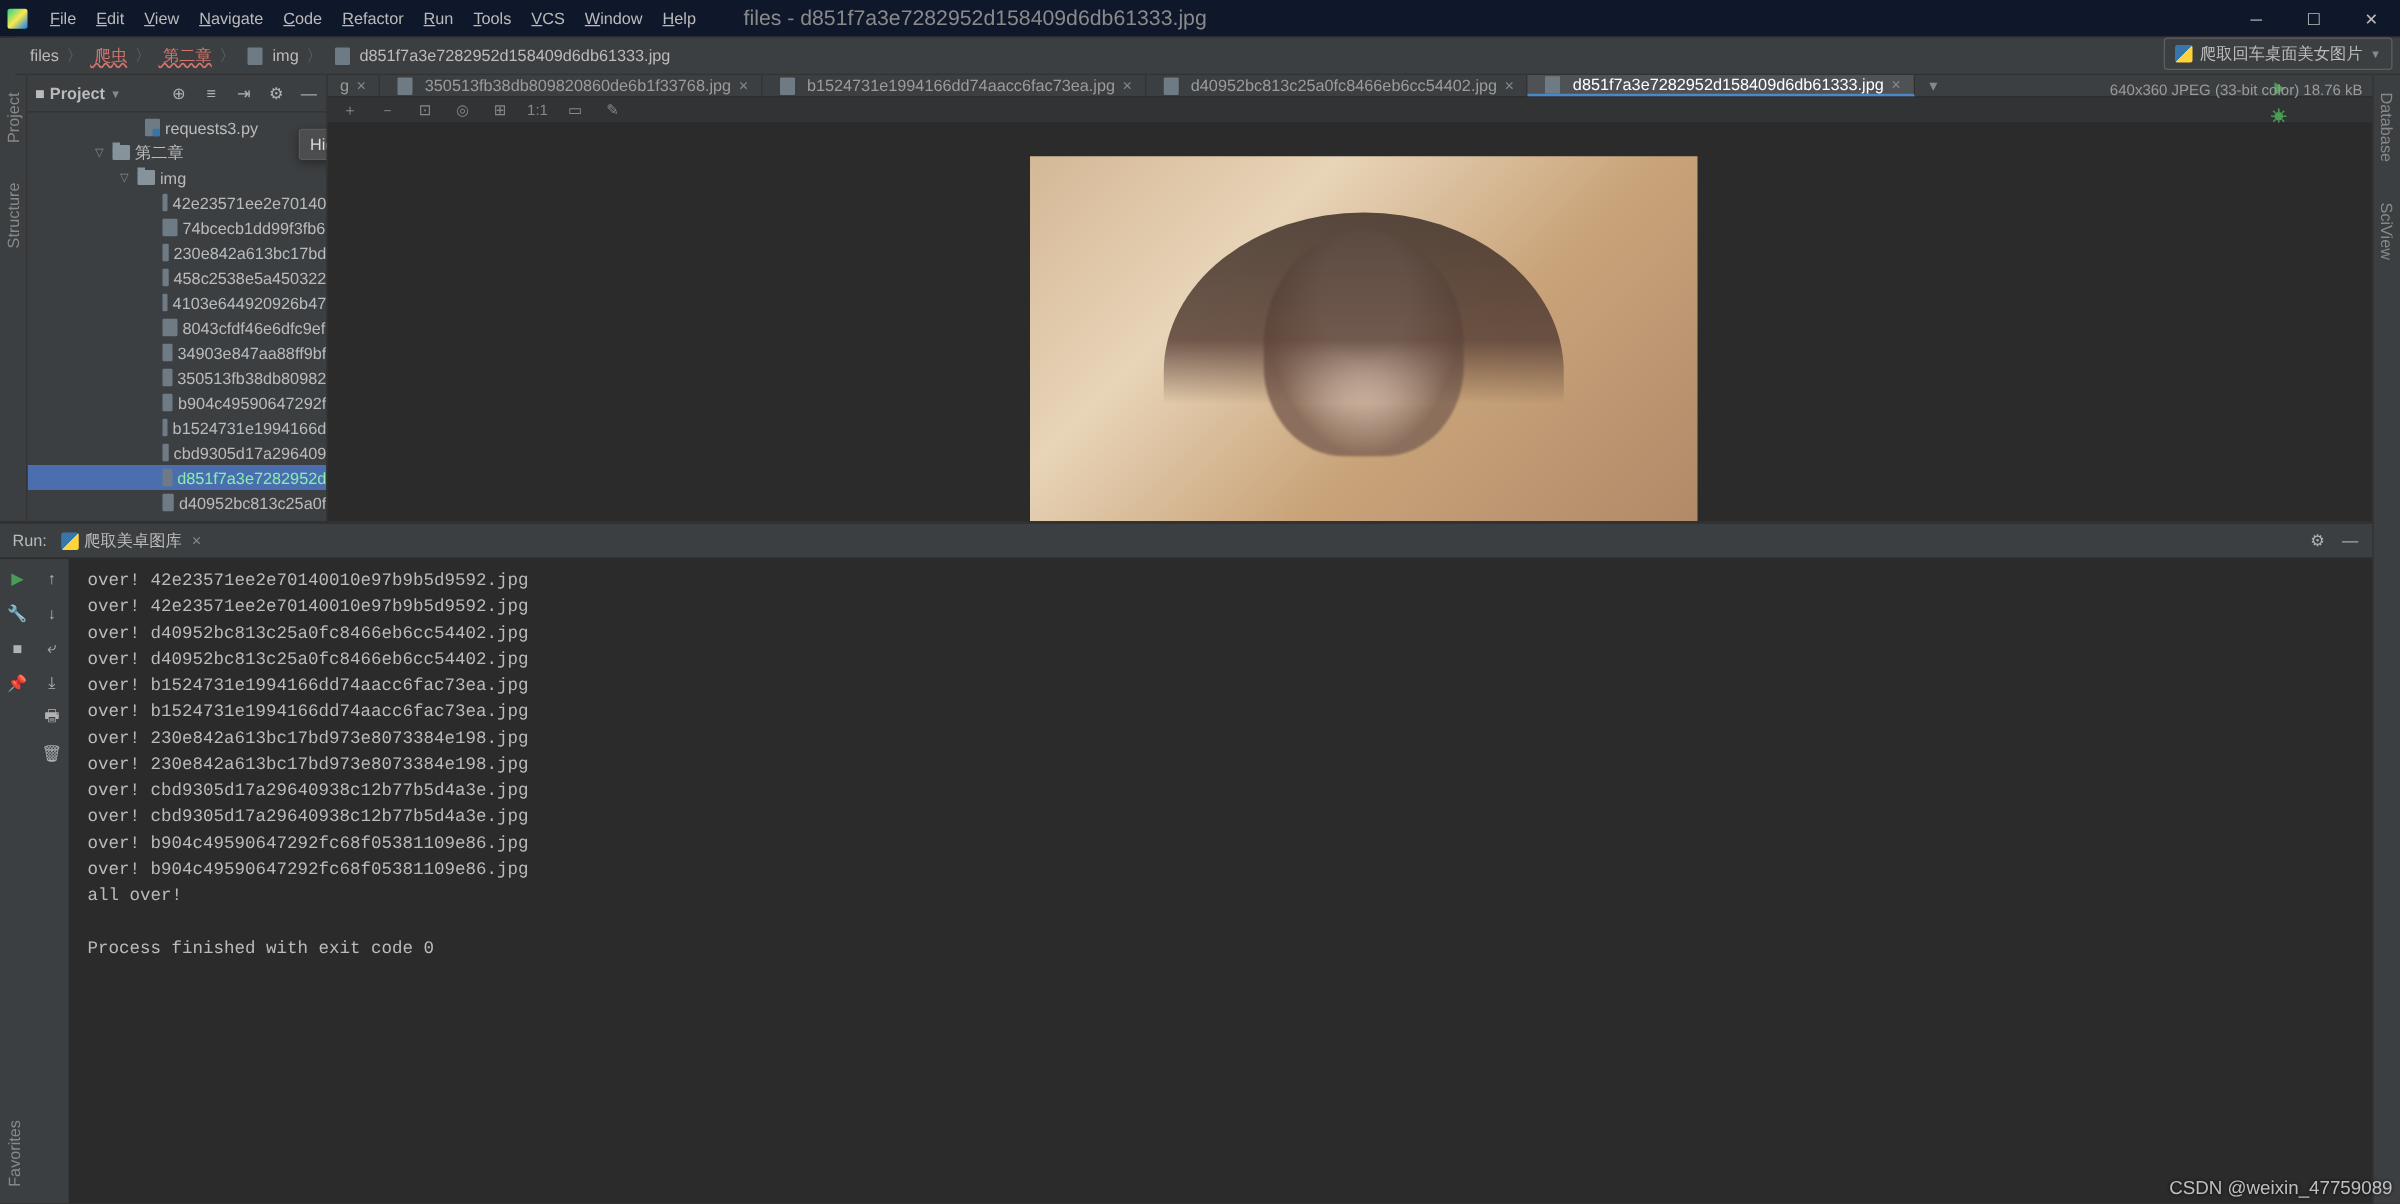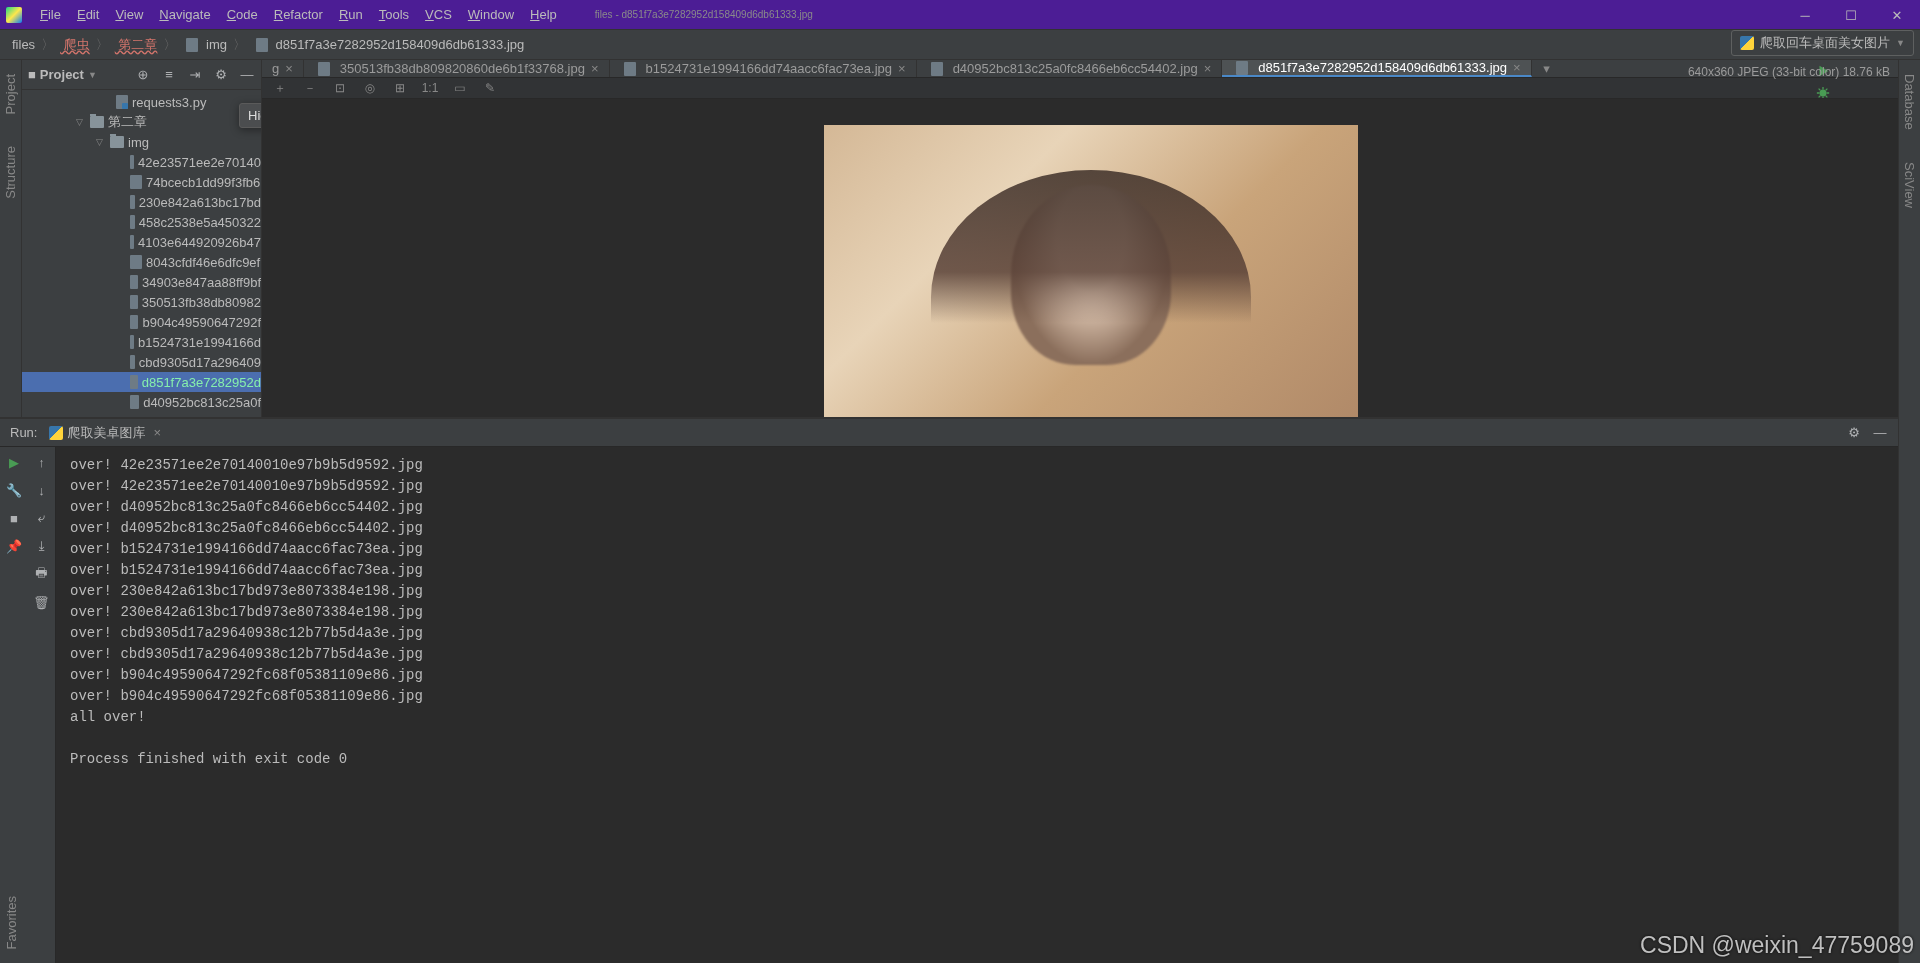--- a/index.html
+++ b/index.html
@@ -1,24 +1,24 @@
 <!DOCTYPE html>
 <html><head>
 <meta charset="utf-8">
 <style>
 * { margin:0; padding:0; box-sizing:border-box; font-family:"Segoe UI",Arial,sans-serif; font-size:13px; }
 body { background:#3c3f41; color:#bbbbbb; width:1920px; height:963px; overflow:hidden; position:relative; }
-.menubar { height:30px; background:#4c1d95; display:flex; align-items:center; padding:0 6px; border-bottom:1px solid #323232; }
+.menubar { height:30px; background:#0f172a; display:flex; align-items:center; padding:0 6px; border-bottom:1px solid #323232; }
 .app-logo { width:16px; height:16px; background:linear-gradient(135deg,#21d789,#fde74c,#087cfa); border-radius:2px; margin-right:10px; }
 .menu-item { padding:4px 8px; cursor:pointer; color:#bbbbbb; }
 .menu-item u { text-decoration:underline; }
-.menubar-title { margin-left:30px; color:#8a8a8a; font-size:10px; }
+.menubar-title { margin-left:30px; color:#8a8a8a; font-size:17px; }
 .win-ctrls { position:absolute; right:0; top:0; display:flex; }
 .win-btn { width:46px; height:30px; display:flex; align-items:center; justify-content:center; color:#bbbbbb; cursor:pointer; }
-.nav-row { height:30px; background:#3c3f41; display:flex; align-items:center; padding:0 8px; border-bottom:1px solid #323232; position:relative; }
+.nav-row { height:30px; background:#3c3f41; display:flex; align-items:center; padding:0 8px; border-bottom:1px solid #323232; position:relative;margin-left:12px; }
 .crumb { color:#bbbbbb; padding:0 4px; cursor:pointer; }
 .crumb.err { color:#d5756c; text-decoration:underline wavy #d5756c; }
 .crumb-sep { color:#6b6b6b; padding:0 2px; }
 .nav-right { position:absolute; right:6px; top:0; height:30px; display:flex; align-items:center; gap:8px;flex-direction:column; }
 .run-config { background:#3c3f41; border:1px solid #5e6060; border-radius:3px; padding:3px 8px; display:flex; align-items:center; gap:6px; cursor:pointer; }
 .py-icon { width:14px; height:14px; background:linear-gradient(135deg,#3776ab 50%,#ffd43b 50%); border-radius:2px; }
 .tb-icon { width:22px; height:22px; display:flex; align-items:center; justify-content:center; cursor:pointer; color:#afb1b3; }
 .tb-icon.green svg { fill:#499c54; }
 .tb-icon.bug svg { fill:#499c54; }
 .main { display:flex; height:357px; }
@@ -55,21 +55,21 @@
 .img-ph::after { content:""; position:absolute; left:20%; top:15%; width:60%; height:85%; background:linear-gradient(180deg,#3d2f28 0%,#5a4238 40%,transparent 60%); border-radius:50% 50% 0 0; opacity:.85; }
 .run-panel { position:absolute; left:0; right:22px; bottom:0; height:546px; background:#2b2b2b; border-top:2px solid #323232; display:flex; flex-direction:column; }
 .run-hdr { height:28px; background:#3c3f41; display:flex; align-items:center; padding:0 10px; border-bottom:1px solid #282828; }
 .run-hdr-right { margin-left:auto; display:flex; gap:10px; }
 .run-body { flex:1; display:flex; overflow:hidden; }
 .run-rail { width:28px; background:#3c3f41; display:flex; flex-direction:column; align-items:center; padding-top:6px; gap:10px; }
 .run-rail2 { width:28px; background:#3c3f41; display:flex; flex-direction:column; align-items:center; padding-top:6px; gap:10px; border-right:1px solid #282828; }
 .run-ic { width:18px; height:18px; cursor:pointer; color:#afb1b3; display:flex; align-items:center; justify-content:center; }
 .run-ic.g { color:#499c54; }
 .console { flex:1; padding:8px 14px; font-family:"Consolas","Courier New",monospace; font-size:14px; color:#bbbbbb; line-height:21px; white-space:pre; overflow:auto; }
-.watermark { position:absolute; right:6px; bottom:4px; color:#d9d9d9; font-size:23px; opacity:.85; text-shadow:0 0 3px #000; }
+.watermark { position:absolute; right:6px; bottom:4px; color:#d9d9d9; font-size:15px; opacity:.85; text-shadow:0 0 3px #000; }
 .left-rail-bot { position:absolute; left:0; bottom:0; width:22px; display:flex; flex-direction:column; align-items:center; gap:20px; padding-bottom:8px; }
 svg { width:14px; height:14px; }
 </style>
 </head>
 <body>
 
 <div class="menubar">
   <div class="app-logo"></div>
   <div id="menu-items"><span class="menu-item"><u>F</u>ile</span><span class="menu-item"><u>E</u>dit</span><span class="menu-item"><u>V</u>iew</span><span class="menu-item"><u>N</u>avigate</span><span class="menu-item"><u>C</u>ode</span><span class="menu-item"><u>R</u>efactor</span><span class="menu-item"><u>R</u>un</span><span class="menu-item"><u>T</u>ools</span><span class="menu-item"><u>V</u>CS</span><span class="menu-item"><u>W</u>indow</span><span class="menu-item"><u>H</u>elp</span></div>
   <div class="menubar-title">files - d851f7a3e7282952d158409d6db61333.jpg</div>

